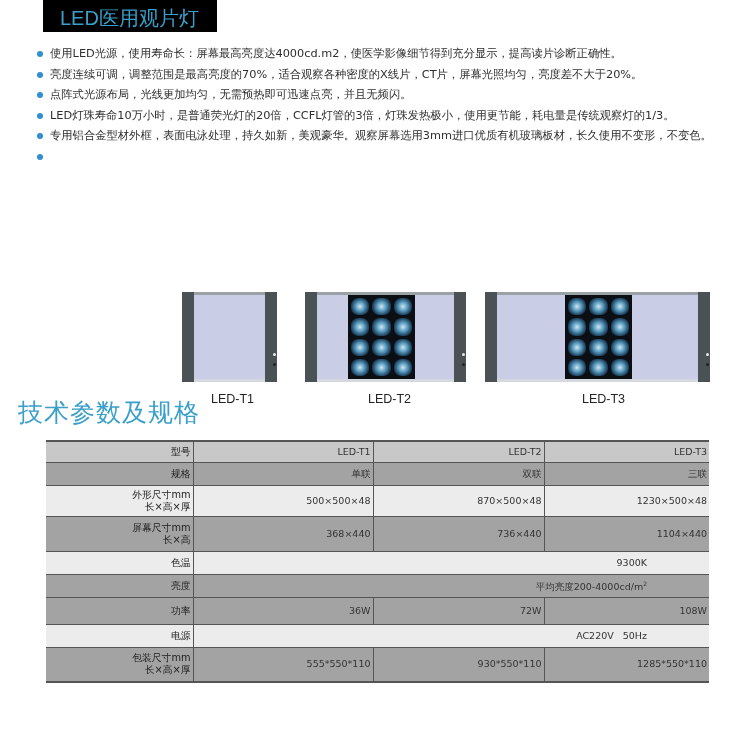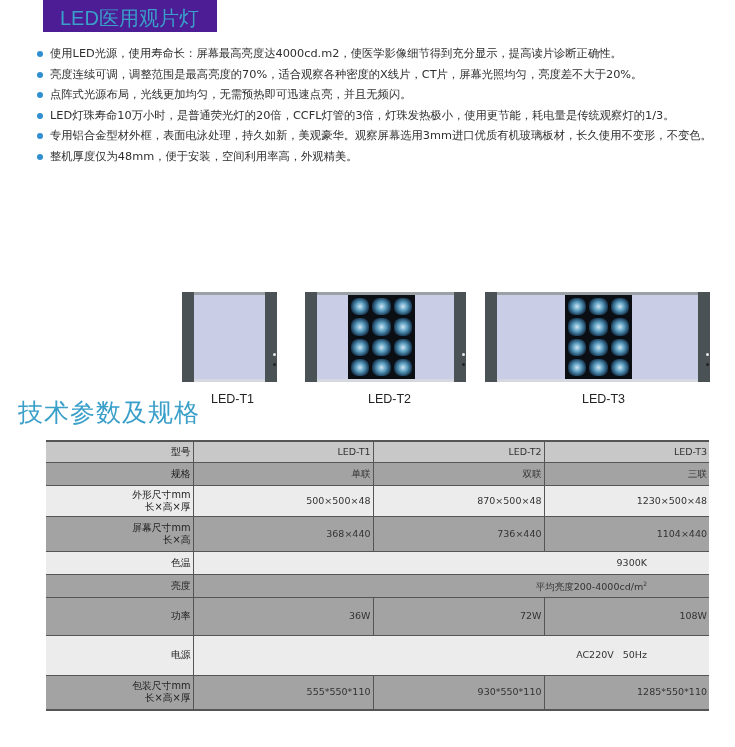--- a/index.html
+++ b/index.html
@@ -1,21 +1,21 @@
 <!DOCTYPE html>
 <html><head>
 <meta charset="utf-8">
 <style>
   * { box-sizing: border-box; margin: 0; padding: 0; }
   html, body { width: 735px; height: 747px; background: #ffffff; overflow: hidden; }
   body { position: relative; font-family: "DejaVu Sans", "Liberation Sans", sans-serif; color: #2b2b2b; }
 
   .title-banner {
     position: absolute; left: 43px; top: 0; width: 174px; height: 32px;
-    background: #4c1d95;
+    background: #000000;
   }
   .title-banner span {
     position: absolute; left: 17px; top: 5px;
     font-family: "Liberation Sans", "DejaVu Sans", sans-serif;
     font-size: 20px; color: #3a9fc9; letter-spacing: 0px; white-space: nowrap;
   }
 
   .features { position: absolute; left: 36px; top: 44px; width: 690px; list-style: none; }
   .features li {
     position: relative; padding-left: 14px;
@@ -81,21 +81,21 @@
 <div class="title-banner">
   <span>LED医用观片灯</span>
 </div>
 
 <ul class="features">
   <li><span class="dot"></span><span>使用LED光源，使用寿命长：屏幕最高亮度达4000cd.m2，使医学影像细节得到充分显示，提高读片诊断正确性。</span></li>
   <li><span class="dot"></span><span>亮度连续可调，调整范围是最高亮度的70%，适合观察各种密度的X线片，CT片，屏幕光照均匀，亮度差不大于20%。</span></li>
   <li><span class="dot"></span><span>点阵式光源布局，光线更加均匀，无需预热即可迅速点亮，并且无频闪。</span></li>
   <li><span class="dot"></span><span>LED灯珠寿命10万小时，是普通荧光灯的20倍，CCFL灯管的3倍，灯珠发热极小，使用更节能，耗电量是传统观察灯的1/3。</span></li>
   <li><span class="dot"></span><span>专用铝合金型材外框，表面电泳处理，持久如新，美观豪华。观察屏幕选用3mm进口优质有机玻璃板材，长久使用不变形，不变色。</span></li>
-  <li><span class="dot"></span><span>整机厚度仅为48mm，便于安装，空间利用率高，外观精美。</span></li>
+  <li><span class="dot"></span></li>
 </ul>
 
 <div class="lightbox" style="left:182px; top:292px; width:95px; height:90px;">
   <div class="side left"></div>
   <div class="side right">
     <span class="knob k1"></span>
     <span class="knob k2"></span>
   </div>
 </div>
 <div class="product-label" style="left:211px; top:392px;">LED-T1</div>
@@ -181,27 +181,27 @@
     <td>1104×440</td>
   </tr>
   <tr class="shade" style="height:23px">
     <td class="label">色温</td>
     <td colspan="3"><span style="position:relative; left:-60px;">9300K</span></td>
   </tr>
   <tr class="plain" style="height:23px">
     <td class="label">亮度</td>
     <td colspan="3"><span style="position:relative; left:-60px;"><span>平均亮度200-4000cd/m</span><sup>2</sup></span></td>
   </tr>
-  <tr class="plain" style="height:38px">
+  <tr class="plain" style="height:27px">
     <td class="label">功率</td>
     <td>36W</td>
     <td>72W</td>
     <td>108W</td>
   </tr>
-  <tr class="shade" style="height:40px">
+  <tr class="shade" style="height:23px">
     <td class="label">电源</td>
     <td colspan="3"><span style="position:relative; left:-60px; white-space:pre;">AC220V   50Hz</span></td>
   </tr>
   <tr class="plain" style="height:35px">
     <td class="label"><span>包装尺寸mm</span><br><span>长×高×厚</span></td>
     <td>555*550*110</td>
     <td>930*550*110</td>
     <td>1285*550*110</td>
   </tr>
 </tbody>

